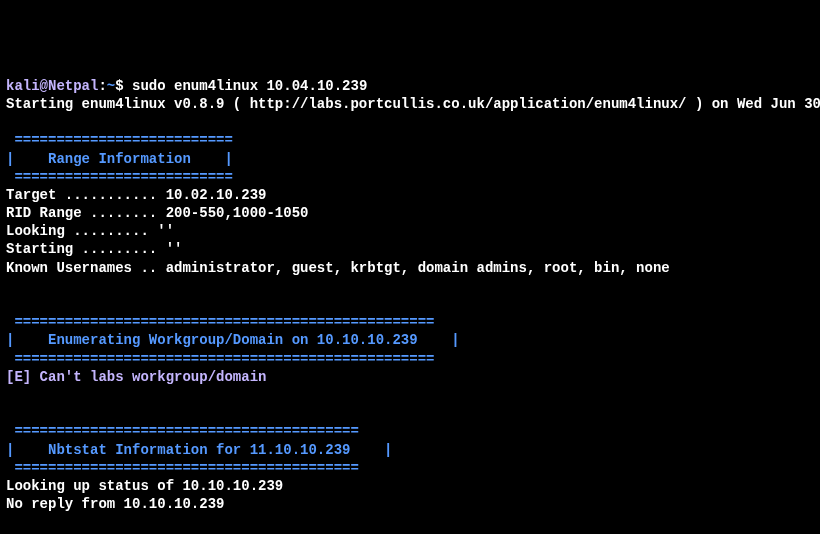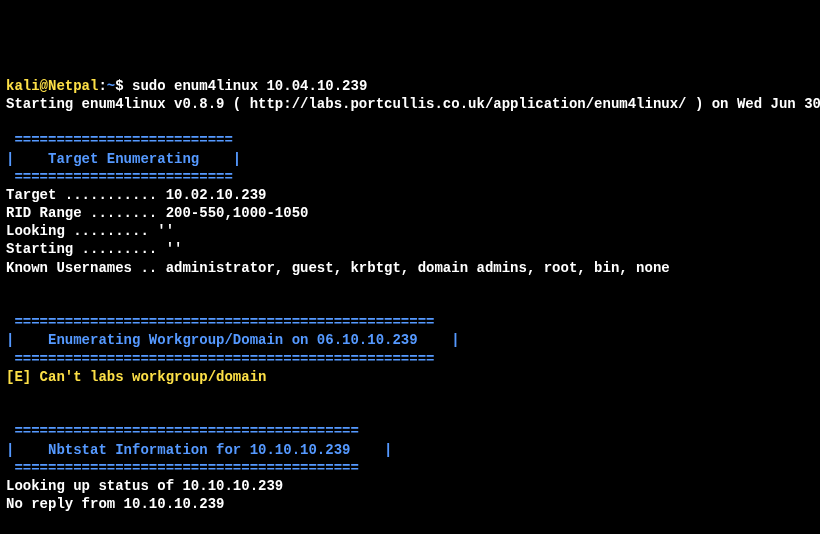--- a/index.html
+++ b/index.html
@@ -14,55 +14,55 @@
       font-size: 14px;
       font-weight: bold;
       line-height: 1.3;
       padding: 4px 6px;
       width: 820px;
       height: 534px;
       overflow: hidden;
       white-space: pre;
     }
     .red {
-      color: #fde047;
+      color: #c4b5fd;
     }
     .blue {
       color: #5599ff;
     }
     .white {
       color: #ffffff;
     }
   </style>
 </head>
 <body>
 
 
 
 <div><span class="red">kali@Netpal</span><span class="white">:</span><span class="blue">~</span><span class="white">$ </span><span class="white">sudo enum4linux 10.04.10.239</span>
 <span class="white">Starting enum4linux v0.8.9 ( http://labs.portcullis.co.uk/application/enum4linux/ ) on Wed Jun 30 10:09:52 2021</span>
 
 <span class="blue"> ========================== </span>
-<span class="blue">|    Target Enumerating    |</span>
+<span class="blue">|    Range Information    |</span>
 <span class="blue"> ========================== </span>
 <span class="white">Target ........... 10.02.10.239</span>
 <span class="white">RID Range ........ 200-550,1000-1050</span>
 <span class="white">Looking ......... ''</span>
 <span class="white">Starting ......... ''</span>
 <span class="white">Known Usernames .. administrator, guest, krbtgt, domain admins, root, bin, none</span>
 
 
 <span class="blue"> ================================================== </span>
-<span class="blue">|    Enumerating Workgroup/Domain on 06.10.10.239    |</span>
+<span class="blue">|    Enumerating Workgroup/Domain on 10.10.10.239    |</span>
 <span class="blue"> ================================================== </span>
 <span class="red">[E]</span><span class="red"> Can't labs workgroup/domain</span>
 
 
 <span class="blue"> ========================================= </span>
-<span class="blue">|    Nbtstat Information for 10.10.10.239    |</span>
+<span class="blue">|    Nbtstat Information for 11.10.10.239    |</span>
 <span class="blue"> ========================================= </span>
 <span class="white">Looking up status of 10.10.10.239</span>
 <span class="white">No reply from 10.10.10.239</span>
 
 <span class="blue"> =================================== </span>
 
 
 
 
 </div>

